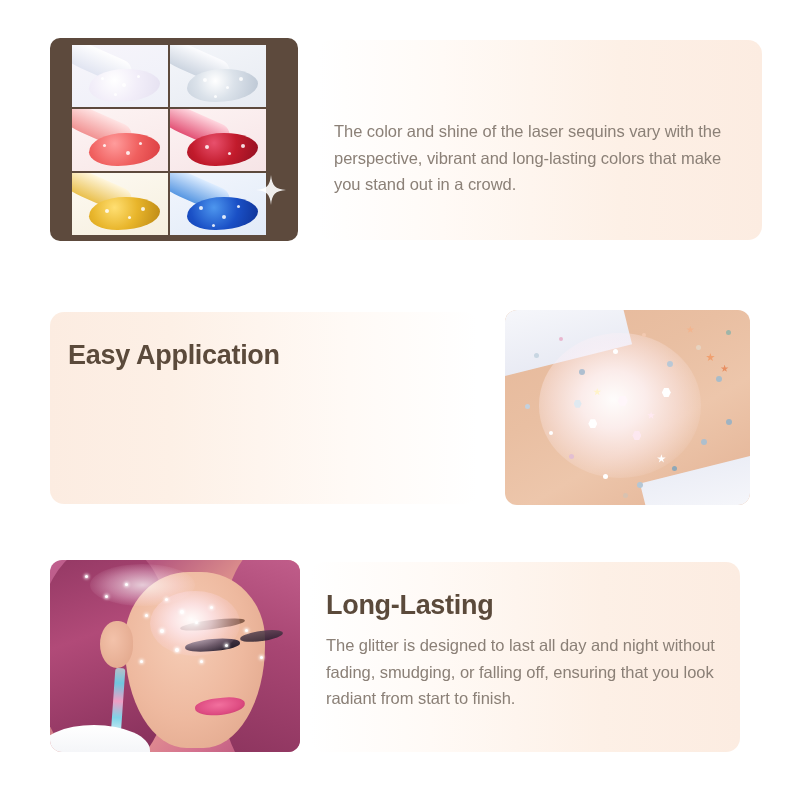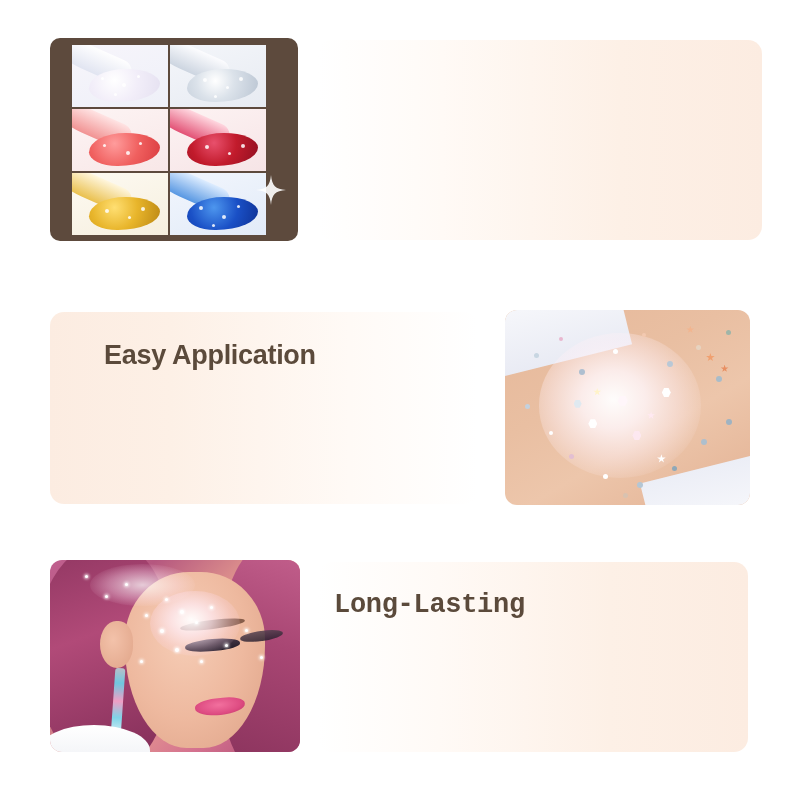--- a/index.html
+++ b/index.html
@@ -309,20 +309,21 @@
   }
 </style>
 </head>
 <body>
 
 <div class="page">
 
   <div class="section">
 
     <div class="text-card fade-right" style="left:318px; top:40px; width:444px; height:200px;">
+      <p class="feature-body" style="position:absolute; left:16px; top:78px; width:418px;">The color and shine of the laser sequins vary with the perspective, vibrant and long-lasting colors that make you stand out in a crowd.</p>
     </div>
 
     <div class="glitter-frame">
       <div class="swatch-grid">
 
         <div class="swatch sw-white">
           <div class="tube"></div>
           <div class="blob"></div>
           <span class="spk" style="left:30%;top:52%;width:3px;height:3px;"></span>
           <span class="spk" style="left:52%;top:62%;width:4px;height:4px;"></span>
@@ -375,21 +376,21 @@
 
       <svg class="sparkle-lg" viewBox="0 0 40 40">
         <path d="M20 0 C21.5 14.5 25.5 18.5 40 20 C25.5 21.5 21.5 25.5 20 40 C18.5 25.5 14.5 21.5 0 20 C14.5 18.5 18.5 14.5 20 0 Z" fill="#ffffff" opacity="0.9"></path>
       </svg>
     </div>
   </div>
 
   <div class="section">
 
     <div class="text-card fade-left" style="left:50px; top:312px; width:428px; height:192px;">
-      <h2 class="feature-title" style="position:absolute; left:18px; top:28px; width:390px;margin-left:36px;">Easy Application</h2>
+      <h2 class="feature-title" style="position:absolute; left:18px; top:28px; width:390px;">Easy Application</h2>
     </div>
 
     <div class="skin-photo">
       <div class="corner-tl"></div>
       <div class="corner-br"></div>
       <div class="glitter-core"></div>
 
       <span class="gl dot" style="left:12%;top:22%;width:5px;height:5px;background:#c8d6e2;"></span>
       <span class="gl dot" style="left:22%;top:14%;width:4px;height:4px;background:#e8b7cf;"></span>
       <span class="gl dot" style="left:30%;top:30%;width:6px;height:6px;background:#aebfd0;"></span>
@@ -419,22 +420,23 @@
       <span class="gl hex" style="left:34%;top:56%;width:9px;height:9px;background:#ffffff;"></span>
       <span class="gl hex" style="left:46%;top:44%;width:10px;height:10px;background:#fff6fa;"></span>
       <span class="gl hex" style="left:52%;top:62%;width:9px;height:9px;background:#fde8f0;"></span>
       <span class="gl hex" style="left:28%;top:46%;width:8px;height:8px;background:#dfe9f0;"></span>
       <span class="gl hex" style="left:64%;top:40%;width:9px;height:9px;background:#ffffff;"></span>
     </div>
   </div>
 
   <div class="section">
 
-    <div class="text-card fade-right" style="left:318px; top:562px; width:430px; height:190px;font-family:Liberation Mono, monospace;">
+    <div class="text-card fade-right" style="left:310px; top:562px; width:430px; height:190px;">
       <h2 class="feature-title" style="position:absolute; left:16px; top:28px; width:390px;">Long-Lasting</h2>
+      <p class="feature-body" style="position:absolute; left:16px; top:70px; width:396px;">The glitter is designed to last all day and night without fading, smudging, or falling off, ensuring that you look radiant from start to finish.</p>
     </div>
 
     <div class="model-photo">
       <div class="hair-left"></div>
       <div class="hair-right"></div>
       <div class="face"></div>
       <div class="ear"></div>
       <div class="brow"></div>
       <div class="eye"></div>
       <div class="eye2"></div>

